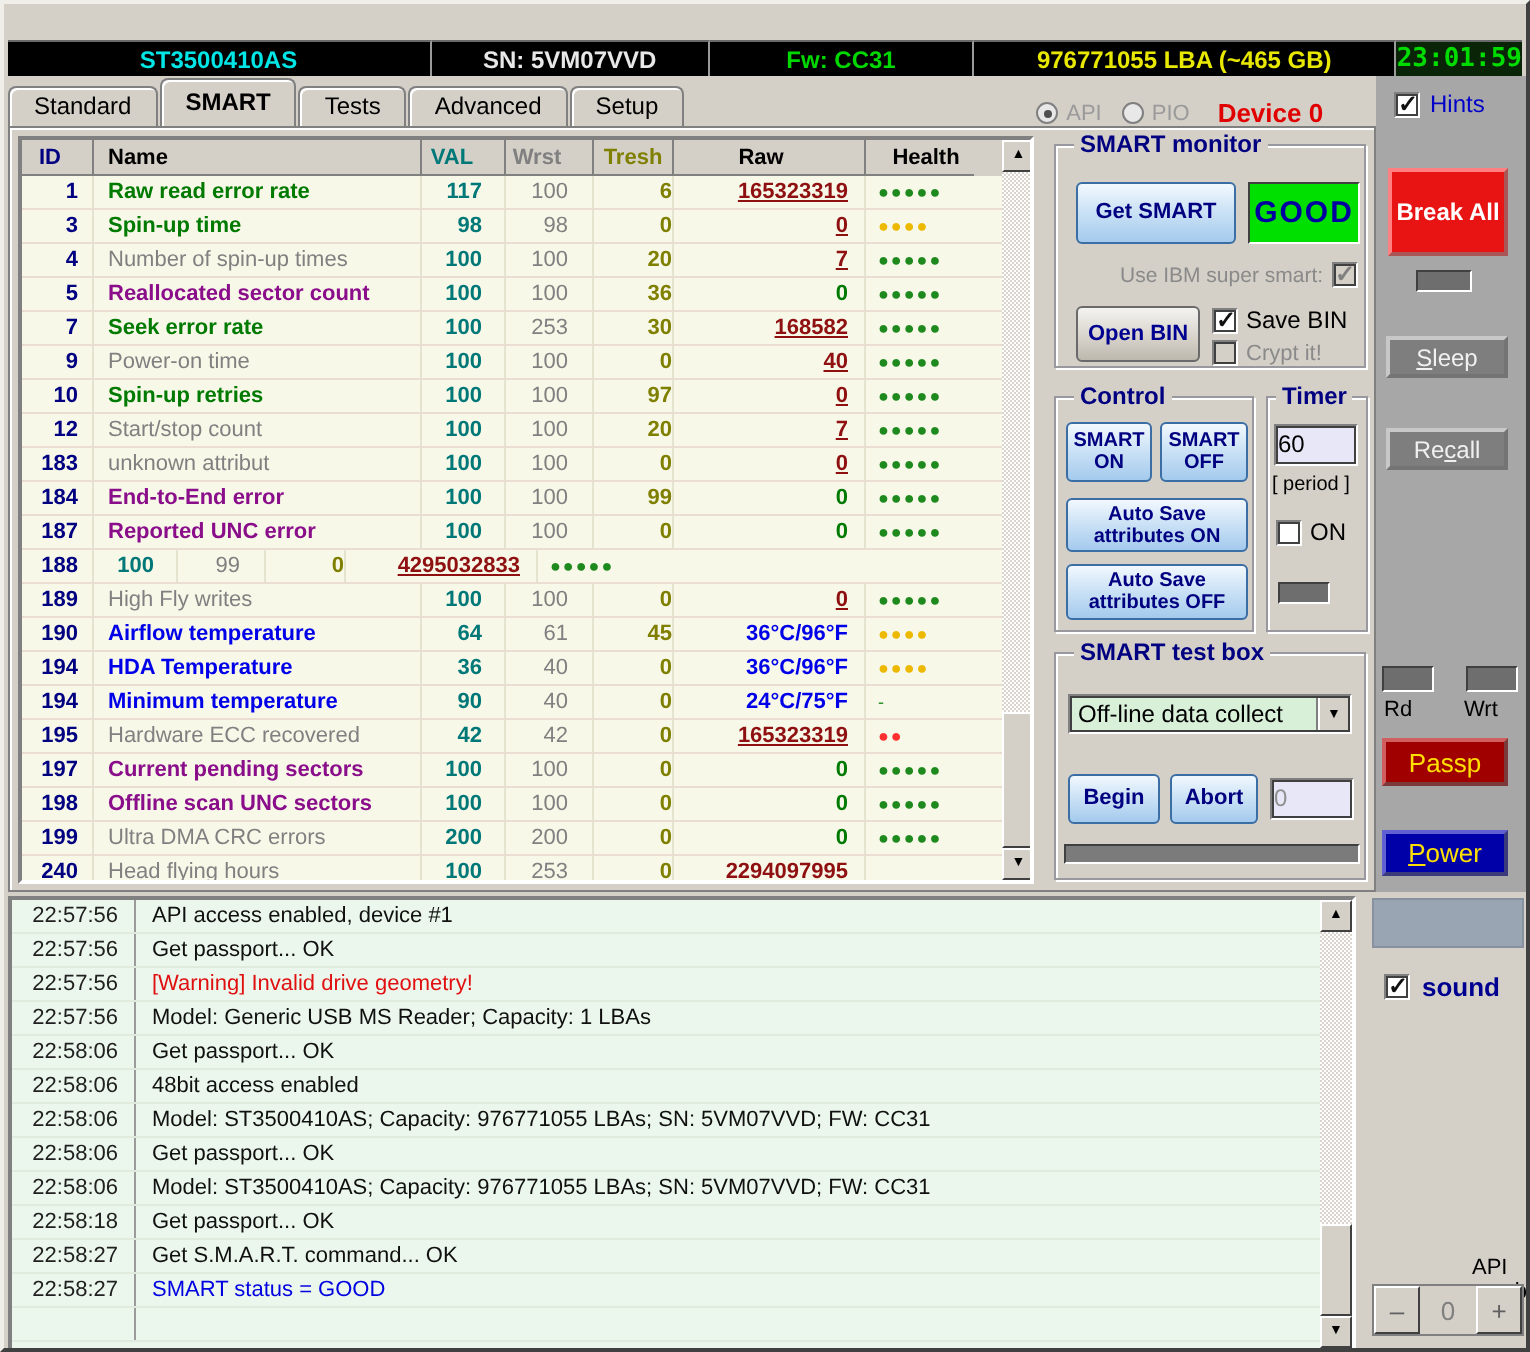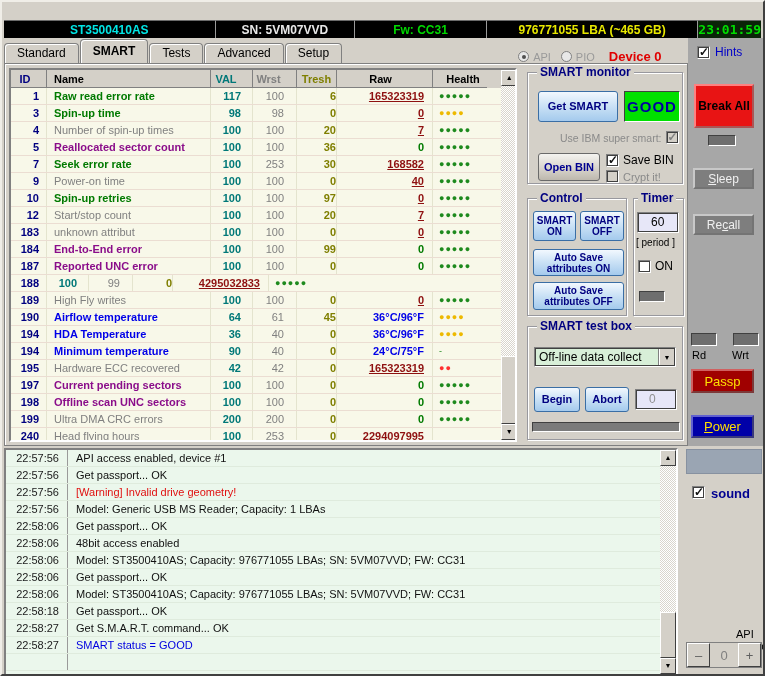--- a/index.html
+++ b/index.html
@@ -97,37 +97,37 @@
     border-color: #808080 #fff #fff #808080; outline: 1px solid #404040; outline-offset: -2px;
     position: relative; flex: none; }
   .checkbox.checked::after { content: "✓"; position: absolute; left: 1px; top: -2px;
     color: #101010; font-size: 12px; font-weight: bold; }
   .checkbox.disabled { background: #D4D0C8; }
   .checkbox.disabled.checked::after { color: #808080; }
   .cb-row { position: absolute; display: flex; align-items: center; gap: 4px; font-size: 11px; }
   .disabled-text { color: #8a8a8a; }
   .field { position: absolute; background: #E7E7F8; border: 1px solid;
     border-color: #808080 #fff #fff #808080; outline: 1px solid #404040; outline-offset: -2px;
-    font-size: 12px; padding: 2px 13px; color: #000; }
+    font-size: 12px; padding: 2px 1px; color: #000; }
   .led { position: absolute; background: #6E6E6E; border: 1px solid;
     border-color: #404040 #fff #fff #404040; }
   .combo { position: absolute; background: #D8EFD8; border: 1px solid;
     border-color: #808080 #fff #fff #808080; outline: 1px solid #404040; outline-offset: -2px;
     display: flex; align-items: center; font-size: 12px; }
   .combo-text { flex: 1; padding-left: 4px; }
   .combo-btn { width: 17px; height: 100%; background: #D4D0C8; border-left: 1px solid #808080;
     box-shadow: inset 1px 1px 0 #fff; font-size: 7px; display: flex; align-items: center; justify-content: center; }
   .progress { position: absolute; background: #7B7B7B; border: 1px solid;
     border-color: #404040 #fff #fff #404040; }
   
   .sidebar { position: absolute; left: 686px; top: 36px; width: 101px; height: 408px; background: #A7A7A7; }
   .hints-row { position: absolute; left: 9px; top: 7px; display: flex; gap: 5px; align-items: center;
     color: #0000C8; font-size: 12px; }
   .breakall { position: absolute; left: 6px; top: 46px; width: 60px; height: 44px;
-    background: #E81414; border: 2px outset #FF8080; color: #000000; font-size: 12px; font-weight: bold;
+    background: #E81414; border: 2px outset #FF8080; color: #ffffff; font-size: 12px; font-weight: bold;
     display: flex; align-items: center; justify-content: center; }
   .side-led { position: absolute; left: 20px; top: 97px; width: 28px; height: 11px; }
   .sidebtn { position: absolute; left: 5px; width: 61px; height: 21px; background: #7E7E7E;
     border: 2px outset #C8C8C8; color: #F0F0F0; font-size: 12px;
     display: flex; align-items: center; justify-content: center; }
   .u-first::first-letter { text-decoration: underline; }
   .rw-leds { position: absolute; left: 0; top: 295px; width: 77px; }
   .rw-led { position: absolute; width: 26px; height: 13px; }
   .rw-label { position: absolute; top: 16px; font-size: 11px; color: #000; }
   .passp { position: absolute; left: 3px; top: 331px; width: 63px; height: 24px; background: #A00000;
@@ -141,21 +141,21 @@
   .log-row { display: flex; height: 17px; align-items: center; font-size: 11px;
     border-bottom: 1px solid #DFEBDD; }
   .log-time { width: 62px; text-align: right; padding-right: 8px; color: #202020;
     border-right: 1px solid #9a9a9a; height: 100%; line-height: 16px; flex: none; }
   .log-msg { padding-left: 8px; white-space: nowrap; color: #101010; }
   .log-red { color: #E01010; } .log-blue { color: #0000E0; }
   
   .br-panel { position: absolute; left: 678px; top: 444px; width: 85px; height: 230px; background: #D4D0C8; }
   .br-block { position: absolute; left: 6px; top: 3px; width: 76px; height: 25px; background: #9AA5B3;
     border: 1px solid #8791A0; }
-  .sound-row { position: absolute; left: 12px; top: 40px; display: flex; gap: 6px; align-items: flex-start;
+  .sound-row { position: absolute; left: 12px; top: 40px; display: flex; gap: 6px; align-items: center;
     color: #000090; font-size: 13px; font-weight: bold; }
   .api-label { position: absolute; left: 8px; top: 182px; font-size: 11px; color: #000; margin-left: 48px; }
   .stepper { position: absolute; left: 6px; top: 196px; width: 76px; height: 26px; display: flex;
     border: 1px solid #808080; background: #D4D0C8; }
   .step-btn { width: 23px; background: #D4D0C8; border: 1px solid; border-color: #fff #404040 #404040 #fff;
     display: flex; align-items: center; justify-content: center; color: #606060; font-size: 13px; }
   .step-val { flex: 1; display: flex; align-items: center; justify-content: center; color: #808080; font-size: 13px; }
 </style>
 </head>
 <body>

